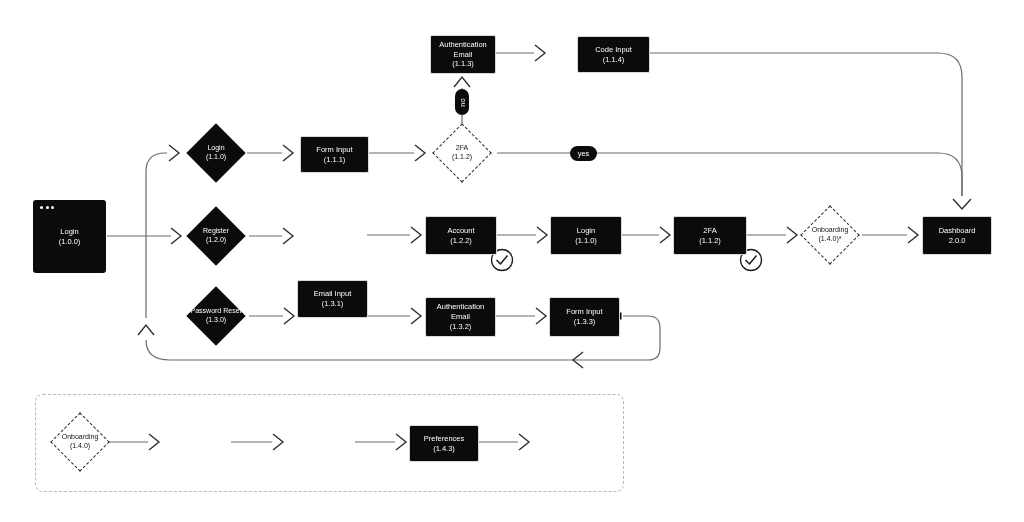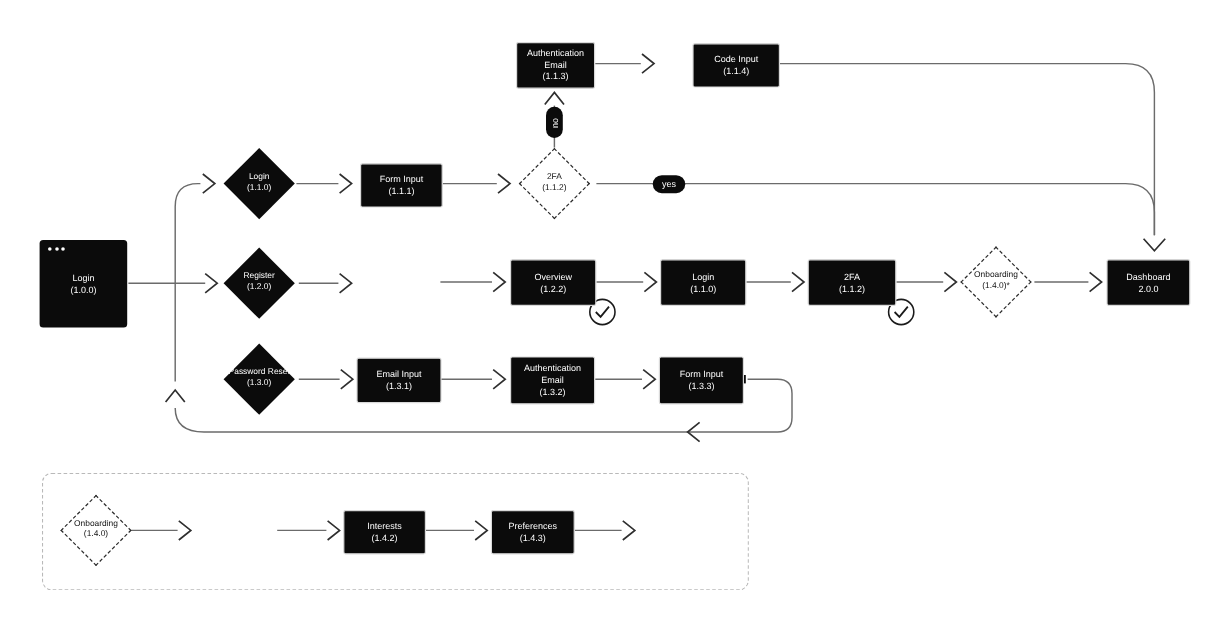--- a/index.html
+++ b/index.html
@@ -202,21 +202,21 @@
   <div class="diamond black" style="left:185px;top:205px">
     <div class="dshape"></div>
     <div class="dtext">
       <span class="t">Register</span>
       <span class="t">(1.2.0)</span>
     </div>
   </div>
 
 
   <div class="node rectnode" style="left:425px;top:216px;width:70px;height:37px">
-    <span class="t">Overview</span>
+    <span class="t">Account</span>
     <span class="t">(1.2.2)</span>
   </div>
 
   <div class="node rectnode" style="left:550px;top:216px;width:70px;height:37px">
     <span class="t">Login</span>
     <span class="t">(1.1.0)</span>
   </div>
 
   <div class="node rectnode" style="left:673px;top:216px;width:72px;height:37px">
     <span class="t">2FA</span>
@@ -237,55 +237,51 @@
   </div>
 
   <div class="diamond black" style="left:185px;top:285px">
     <div class="dshape"></div>
     <div class="dtext">
       <span class="t">Password Reset</span>
       <span class="t">(1.3.0)</span>
     </div>
   </div>
 
-  <div class="node rectnode" style="left:297px;top:298px;width:69px;height:36px">
+  <div class="node rectnode" style="left:297px;top:280px;width:69px;height:36px">
     <span class="t">Email Input</span>
     <span class="t">(1.3.1)</span>
   </div>
 
   <div class="node rectnode" style="left:425px;top:297px;width:69px;height:38px">
     <span class="t">Authentication Email</span>
     <span class="t">(1.3.2)</span>
   </div>
 
   <div class="node rectnode" style="left:549px;top:297px;width:69px;height:38px">
     <span class="t">Form Input</span>
     <span class="t">(1.3.3)</span>
   </div>
 
-  <div class="pill" style="left:544px;top:146px;width:27px;height:15px">
+  <div class="pill" style="left:570px;top:146px;width:27px;height:15px">
     <span>yes</span>
   </div>
   <div class="pill vert" style="left:455px;top:89px;width:14px;height:26px">
     <span>no</span>
   </div>
 
   <div class="diamond dashed" style="left:49px;top:411px">
     <div class="dshape"></div>
     <div class="dtext">
       <span class="t">Onboarding</span>
       <span class="t">(1.4.0)</span>
     </div>
   </div>
 
 
-  <div class="node rectnode" style="left:286px;top:425px;width:67px;height:35px">
-    <span class="t">Interests</span>
-    <span class="t">(1.4.2)</span>
-  </div>
 
   <div class="node rectnode" style="left:409px;top:425px;width:68px;height:35px">
     <span class="t">Preferences</span>
     <span class="t">(1.4.3)</span>
   </div>
 
 
 </div>
 
 </body></html>

